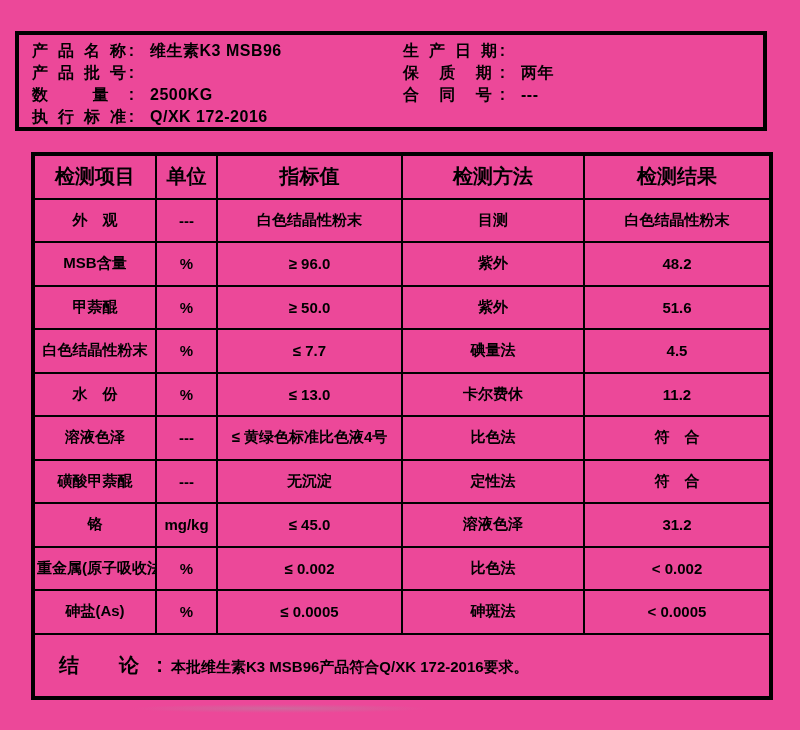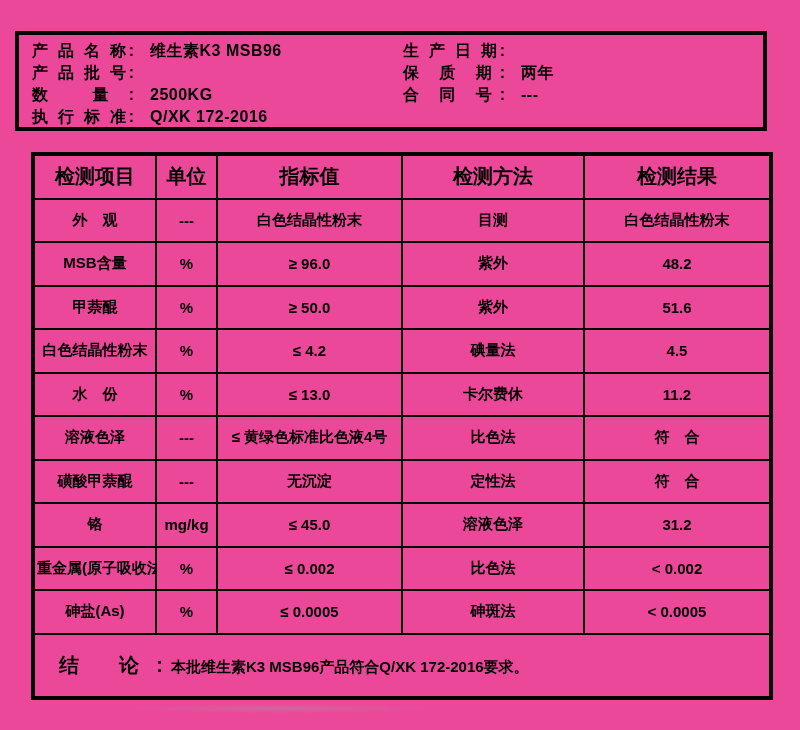--- a/index.html
+++ b/index.html
@@ -179,21 +179,21 @@
       <tr>
         <td>甲萘醌</td>
         <td>%</td>
         <td>≥ 50.0</td>
         <td>紫外</td>
         <td>51.6</td>
       </tr>
       <tr>
         <td>白色结晶性粉末</td>
         <td>%</td>
-        <td>≤ 4.2</td>
+        <td>≤ 7.7</td>
         <td>碘量法</td>
         <td>4.5</td>
       </tr>
       <tr>
         <td>水　份</td>
         <td>%</td>
         <td>≤ 13.0</td>
         <td>卡尔费休</td>
         <td>11.2</td>
       </tr>

